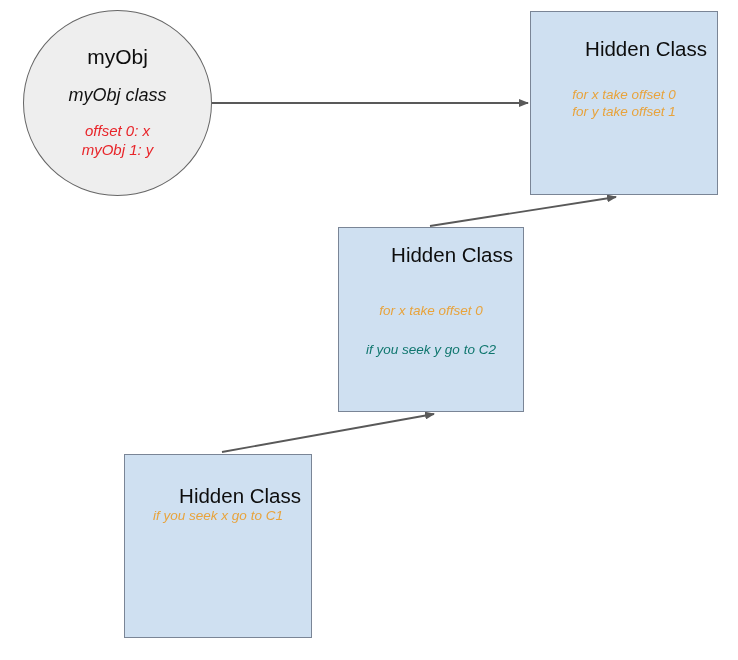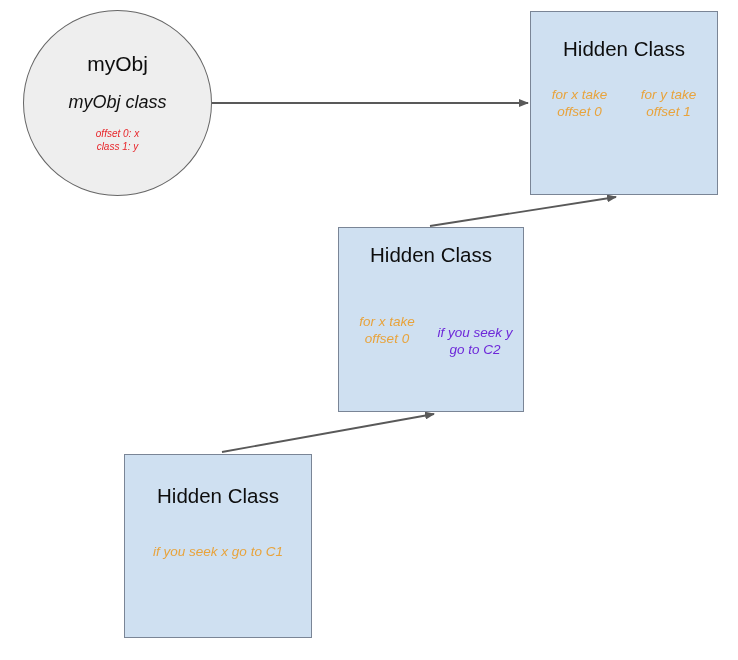--- a/index.html
+++ b/index.html
@@ -48,59 +48,60 @@
     margin-bottom: 18px;
   }
   .obj-sub {
     font-size: 18px;
     font-style: italic;
     color: #111111;
     line-height: 1.1;
     margin-bottom: 16px;
   }
   .obj-offsets {
-    font-size: 10px;
+    font-size: 15px;
     font-style: italic;
     color: #e8252a;
     line-height: 1.25;
   }
   .obj-offsets div { white-space: nowrap; }
 
   
   .hc-box {
     position: absolute;
     box-sizing: border-box;
     background: #cfe0f1;
     border: 1.5px solid #7a8596;
     display: flex;
     flex-direction: column;
-    align-items: center;
+    align-items: flex-end;
     text-align: center;
-    padding: 0 4px;
+    padding: 0 10px;
   }
   .hc-title {
     font-size: 20.5px;
     color: #0d0d0d;
     line-height: 1.18;
     white-space: nowrap;
   }
   .hc-title .hc-name { display: block; }
   .hc-lines {
     width: 100%;
     display: flex;
+    flex-direction: column;
     align-items: center;
   }
   .hc-note {
     font-size: 13.5px;
     font-style: italic;
     line-height: 1.22;
     width: 100%;
   }
   .hc-note.orange { color: #e8a33c; }
-  .hc-note.red    { color: #6d28d9; }
+  .hc-note.red    { color: #0f766e; }
   .hc-note + .hc-note { margin-top: 0px; font-style: italic; }
 </style>
 </head>
 <body>
 
 <div id="canvas">
 
   <svg id="edges" viewBox="0 0 738 660" width="738" height="660" xmlns="http://www.w3.org/2000/svg">
     <defs>
       <marker id="arrowhead" markerWidth="10" markerHeight="8" refX="9" refY="4" orient="auto" markerUnits="userSpaceOnUse">
@@ -113,21 +114,21 @@
     <line x1="430" y1="226" x2="616" y2="197" stroke="#595959" stroke-width="1.8" marker-end="url(#arrowhead)"></line>
 
     <line x1="222" y1="452" x2="434" y2="414" stroke="#595959" stroke-width="1.8" marker-end="url(#arrowhead)"></line>
   </svg>
 
   <div class="obj-node" style="left:23px; top:10px; width:189px; height:186px;">
     <div class="obj-title">myObj</div>
     <div class="obj-sub">myObj class</div>
     <div class="obj-offsets">
       <div>offset 0: x</div>
-      <div>class 1: y</div>
+      <div>myObj 1: y</div>
     </div>
   </div>
 
   <div class="hc-box" style="left:530px; top:11px; width:188px; height:184px; padding-top:25px;">
     <div class="hc-title">
       <span>Hidden Class</span>
     </div>
     <div class="hc-lines" style="margin-top:26px;">
       <div class="hc-note orange">for x take offset 0</div>
       <div class="hc-note orange">for y take offset 1</div>
@@ -141,18 +142,18 @@
     <div class="hc-lines" style="margin-top:36px;">
       <div class="hc-note orange">for x take offset 0</div>
       <div class="hc-note red" style="margin-top:22px;">if you seek y go to C2</div>
     </div>
   </div>
 
   <div class="hc-box" style="left:124px; top:454px; width:188px; height:184px; padding-top:29px;">
     <div class="hc-title">
       <span>Hidden Class</span>
     </div>
-    <div class="hc-lines" style="margin-top:36px;">
+    <div class="hc-lines" style="">
       <div class="hc-note orange">if you seek x go to C1</div>
     </div>
   </div>
 
 </div>
 
 </body></html>

